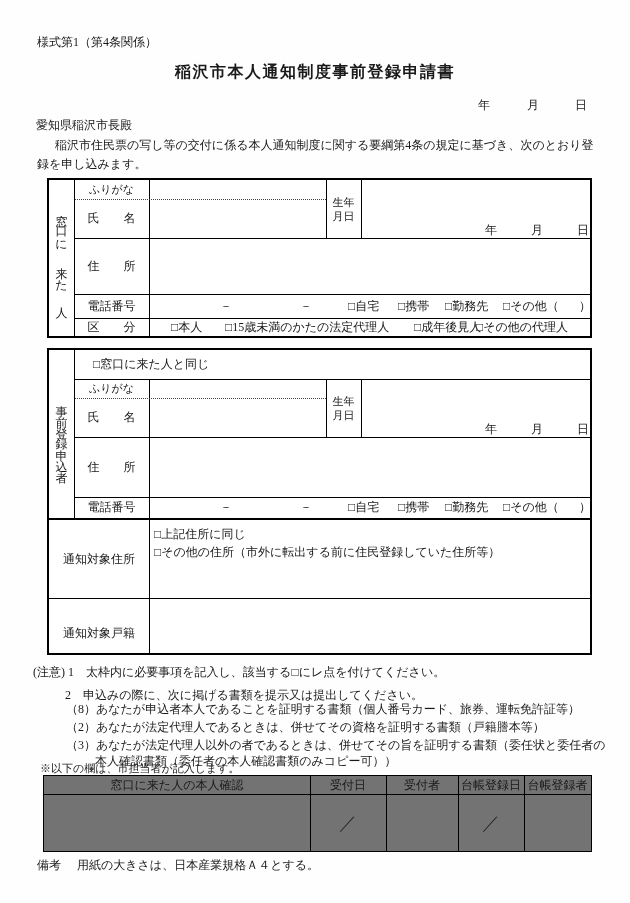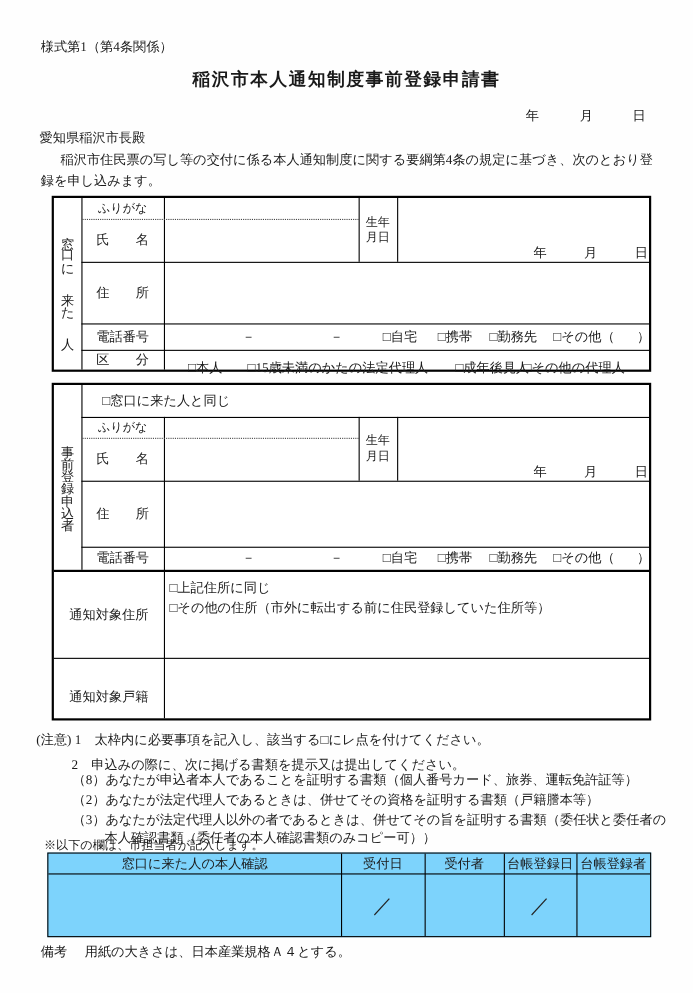--- a/index.html
+++ b/index.html
@@ -7,21 +7,21 @@
     position:relative;
     width:630px;height:903px;
     background:#fefefe;
     font-family:"Liberation Serif","DejaVu Serif",serif;
     color:#1a1a1a;
     font-size:12px;
     overflow:hidden;
   }
   .abs{position:absolute;white-space:nowrap;}
   .box{position:absolute;border:2px solid #000;background:#fff;box-sizing:content-box;}
-  .thinbox{position:absolute;border:1px solid #000;background:#7dd3fc;}
+  .thinbox{position:absolute;border:1px solid #000;background:#737373;}
   .vl{position:absolute;width:1px;background:#000;}
   .hl{position:absolute;height:1px;background:#000;}
   .hl-thick{position:absolute;height:2px;background:#000;}
   .hl-dot{position:absolute;height:0;border-top:1px dotted #444;}
   .cell{position:absolute;display:flex;align-items:center;justify-content:center;text-align:center;}
   .cell-left{position:absolute;display:flex;align-items:center;justify-content:flex-start;}
   .vtext{
     writing-mode:vertical-rl;
     text-orientation:upright;
     letter-spacing:13px;
@@ -96,21 +96,21 @@
       <span class="opt" style="left:71px;">－</span>
       <span class="opt" style="left:151px;">－</span>
       <span class="opt" style="left:199px;">□自宅</span>
       <span class="opt" style="left:249px;">□携帯</span>
       <span class="opt" style="left:296px;">□勤務先</span>
       <span class="opt" style="left:354px;">□その他（</span>
       <span class="opt" style="left:430px;">）</span>
     </div>
 
     <div class="cell" style="left:25px;top:138px;width:75px;height:18px;">区　　分</div>
-    <div class="abs" style="left:100px;top:138px;width:441px;height:32px;">
+    <div class="abs" style="left:100px;top:138px;width:441px;height:18px;">
       <span class="opt" style="left:22px;">□本人</span>
       <span class="opt" style="left:76px;">□15歳未満のかたの法定代理人</span>
       <span class="opt" style="left:265px;font-family:Liberation Mono, monospace;">□成年後見人</span>
       <span class="opt" style="left:327px;">□その他の代理人</span>
     </div>
   </div>
 
   <div class="box" style="left:47px;top:348px;width:541px;height:303px;">
 
     <div class="vl" style="left:25px;top:0;height:168px;"></div>

